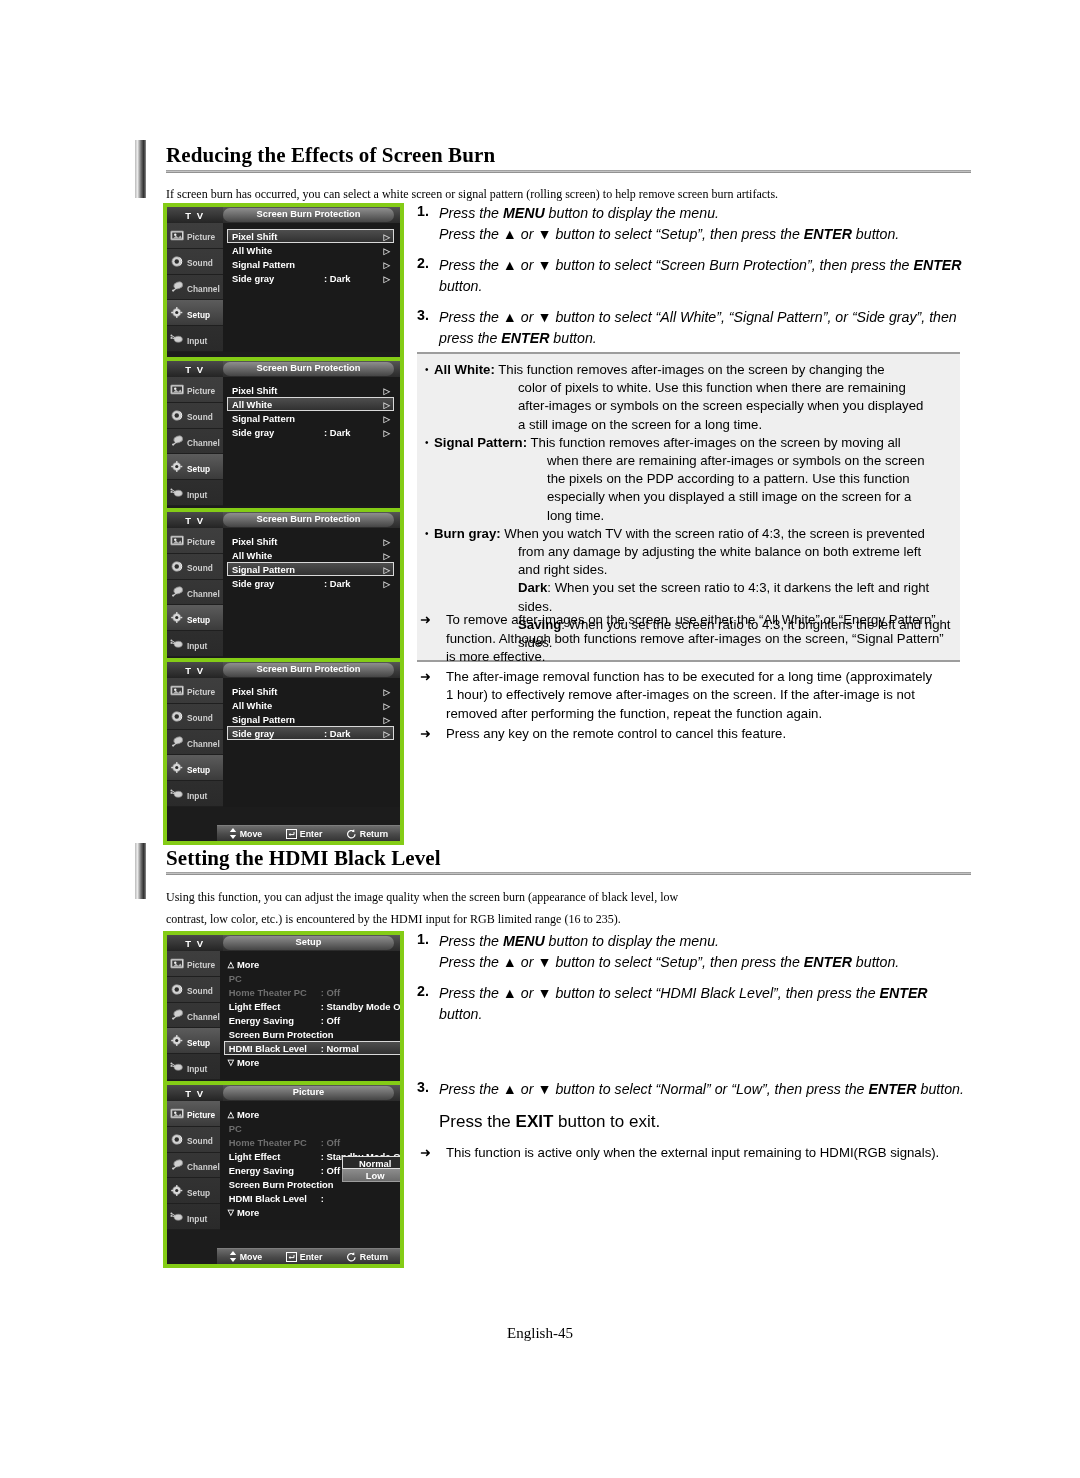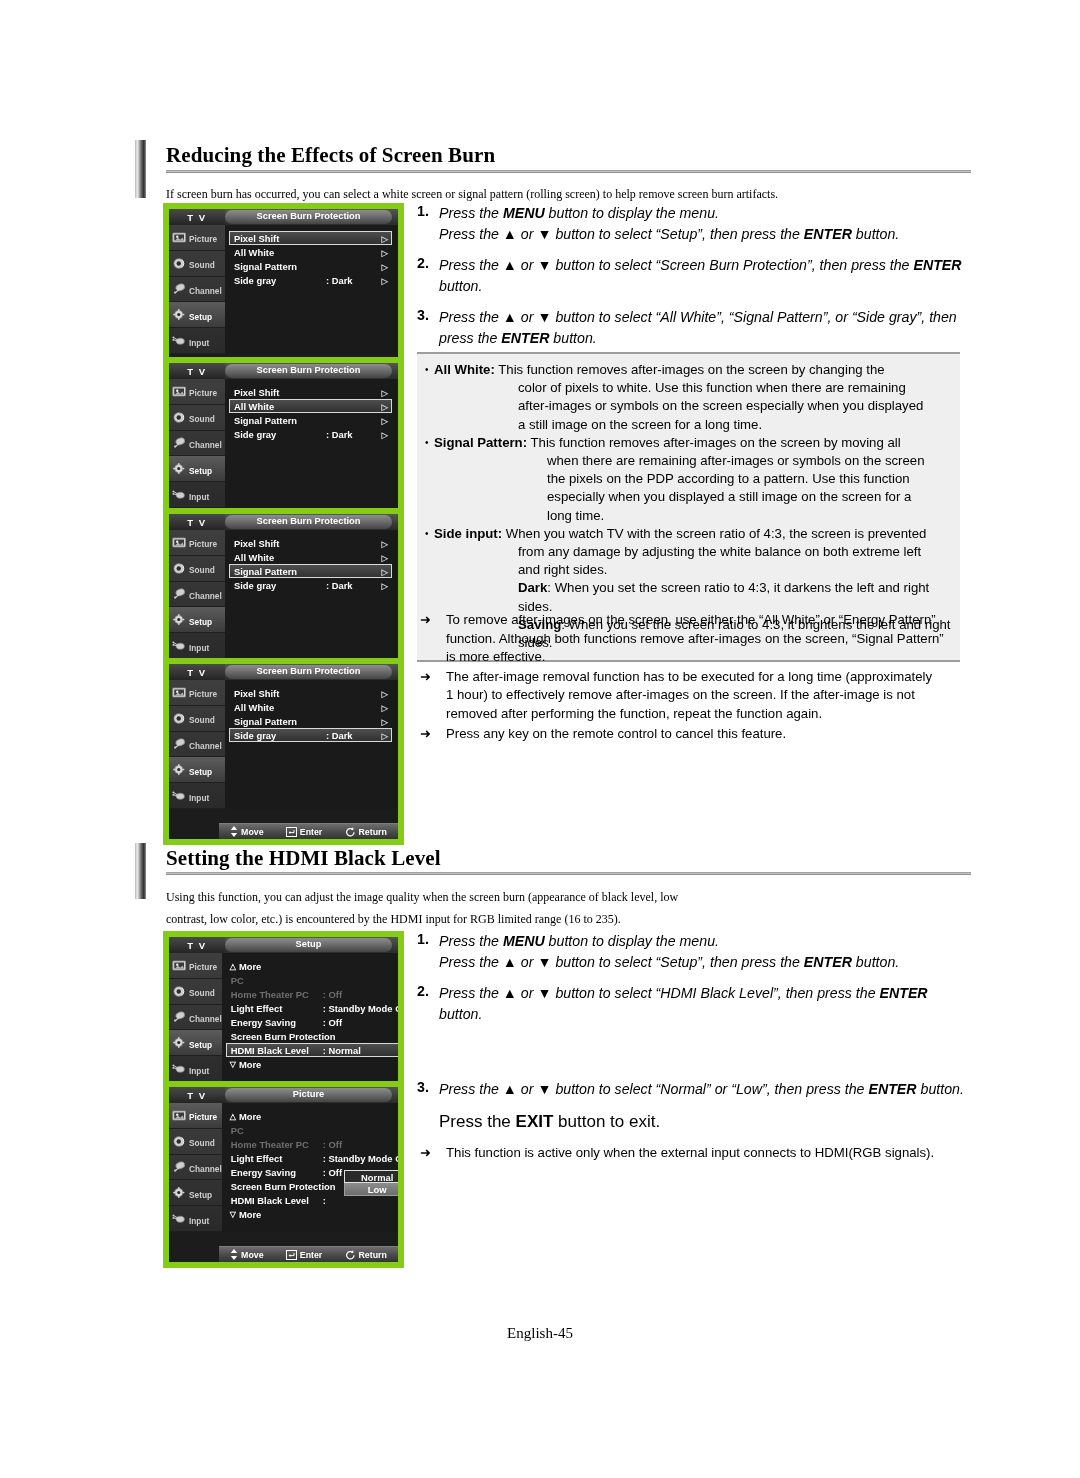--- a/index.html
+++ b/index.html
@@ -46,21 +46,21 @@
     padding-left: 31px;
     padding-top: 9px;
   }
 
   
   .osd {
     position: absolute;
     width: 241px;
     height: 187px;
     background: #1c1c1c;
-    border: 6px solid #84cc16;
+    border: 4px solid #84cc16;
     font-family: "Liberation Sans", sans-serif;
     overflow: hidden;
   }
   .osd-top {
     height: 16px;
     display: flex;
     background: linear-gradient(to bottom, #565656 0%, #3a3a3a 60%, #2b2b2b 100%);
   }
   .osd-tv {
     width: 56px;
@@ -638,21 +638,21 @@
         <div class="dline">
       <span class="dbullet">•</span>
       <span class="dbody"><span class="dterm">Signal Pattern:</span> This function removes after-images on the screen by moving all</span>
     </div>
         <div class="dsub" style="padding-left:122px">when there are remaining after-images or symbols on the screen</div>
         <div class="dsub" style="padding-left:122px">the pixels on the PDP according to a pattern. Use this function</div>
         <div class="dsub" style="padding-left:122px">especially when you displayed a still image on the screen for a</div>
         <div class="dsub" style="padding-left:122px">long time.</div>
         <div class="dline">
       <span class="dbullet">•</span>
-      <span class="dbody"><span class="dterm">Side input:</span> When you watch TV with the screen ratio of 4:3, the screen is prevented</span>
+      <span class="dbody"><span class="dterm">Burn gray:</span> When you watch TV with the screen ratio of 4:3, the screen is prevented</span>
     </div>
         <div class="dsub" style="padding-left:93px">from any damage by adjusting the white balance on both extreme left</div>
         <div class="dsub" style="padding-left:93px">and right sides.</div>
         <div class="dsub" style="padding-left:93px"><b>Dark</b>: When you set the screen ratio to 4:3, it darkens the left and right</div>
         <div class="dsub" style="padding-left:93px">sides.</div>
         <div class="dsub" style="padding-left:93px"><b>Saving</b>: When you set the screen ratio to 4:3, it brightens the left and right</div>
         <div class="dsub" style="padding-left:93px">sides.</div>
       </div>
 
     <div class="notes" id="notes-s1" style="left:420px;top:611px;width:540px;">
@@ -877,21 +877,21 @@
       <span class="rl">Screen Burn Protection</span>
       <span class="rv"></span>
       <span class="arw"></span>
     </div>
     <div class="osd-row  ">
       <span class="rl">HDMI Black Level</span>
       <span class="rv">:</span>
       <span class="arw"></span>
     </div>
             <div class="osd-more"><span class="tri">▽</span>More</div>
-            <div class="osd-dd" style="right:8px;bottom:36px;">
+            <div class="osd-dd" style="right:8px;bottom:48px;">
             <div class="opt sel">Normal</div>
             <div class="opt unsel">Low</div>
           </div>
           </div>
     </div>
     <div class="osd-bottom">
       <span><svg width="8" height="11" viewBox="0 0 8 11">
               <path d="M4 0l3.2 4H.8z" fill="#fff"></path>
               <path d="M4 11L.8 7h6.4z" fill="#fff"></path>
             </svg>Move</span>
@@ -931,19 +931,19 @@
         </div>
       </div>
       <div class="plain" style="margin-top:12px;">
         <span>Press the </span><b>EXIT</b><span> button to exit.</span>
       </div>
     </div>
 
     <div class="notes" id="notes-s2" style="left:420px;top:1144px;width:545px;">
     <div class="note">
       <span class="abul">➜</span>
-      <span class="ntxt"><span>This function is active only when the external input connects to HDMI(RGB signals).</span></span>
+      <span class="ntxt"><span>This function is active only when the external input remaining to HDMI(RGB signals).</span></span>
     </div>
       </div>
   </div>
 
   <div class="footer" style="top:1325px;">English-45</div>
 </div>
 
 </body></html>

